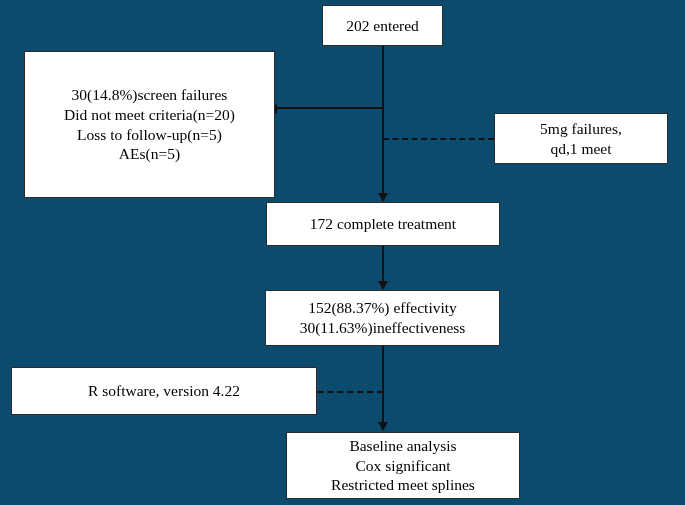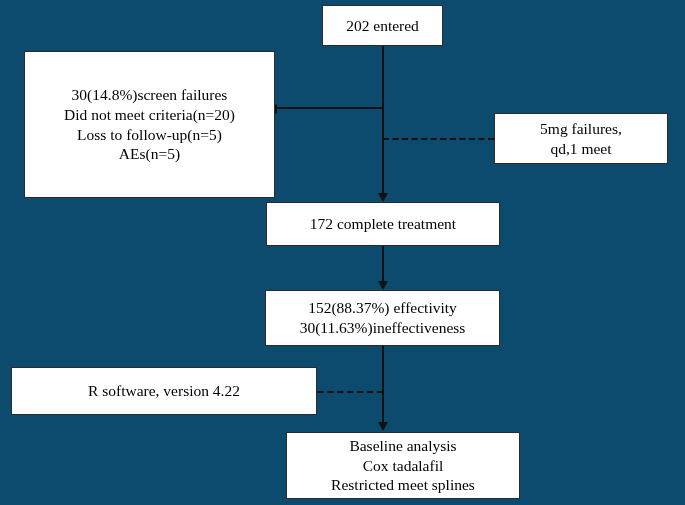--- a/index.html
+++ b/index.html
@@ -144,17 +144,17 @@
     <span class="line">152(88.37%) effectivity</span>
     <span class="line">30(11.63%)ineffectiveness</span>
   </div>
 
   <div class="node" id="node-stats">
     <span class="line">R software, version 4.22</span>
   </div>
 
   <div class="node" id="node-analysis">
     <span class="line">Baseline analysis</span>
-    <span class="line">Cox tadalafil</span>
+    <span class="line">Cox significant</span>
     <span class="line">Restricted meet splines</span>
   </div>
 
 </div>
 
 </body></html>

